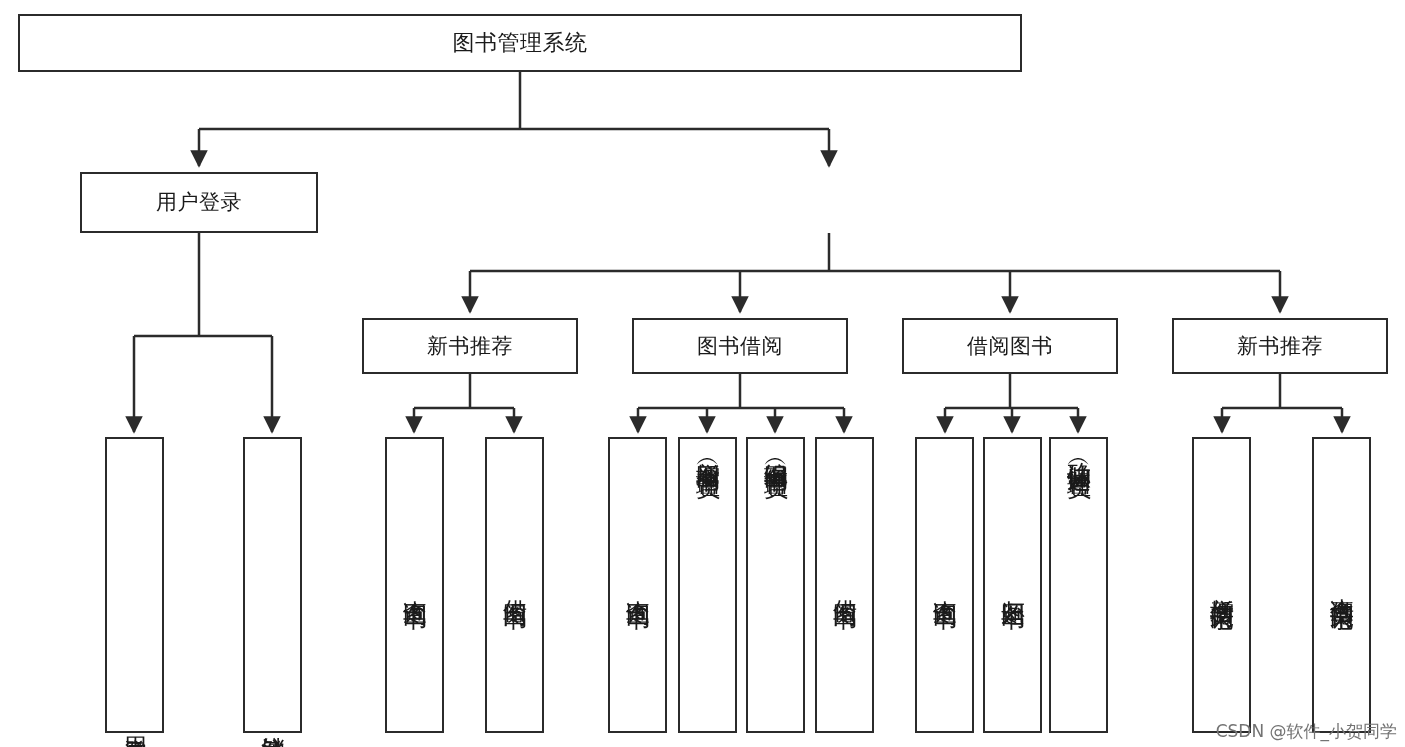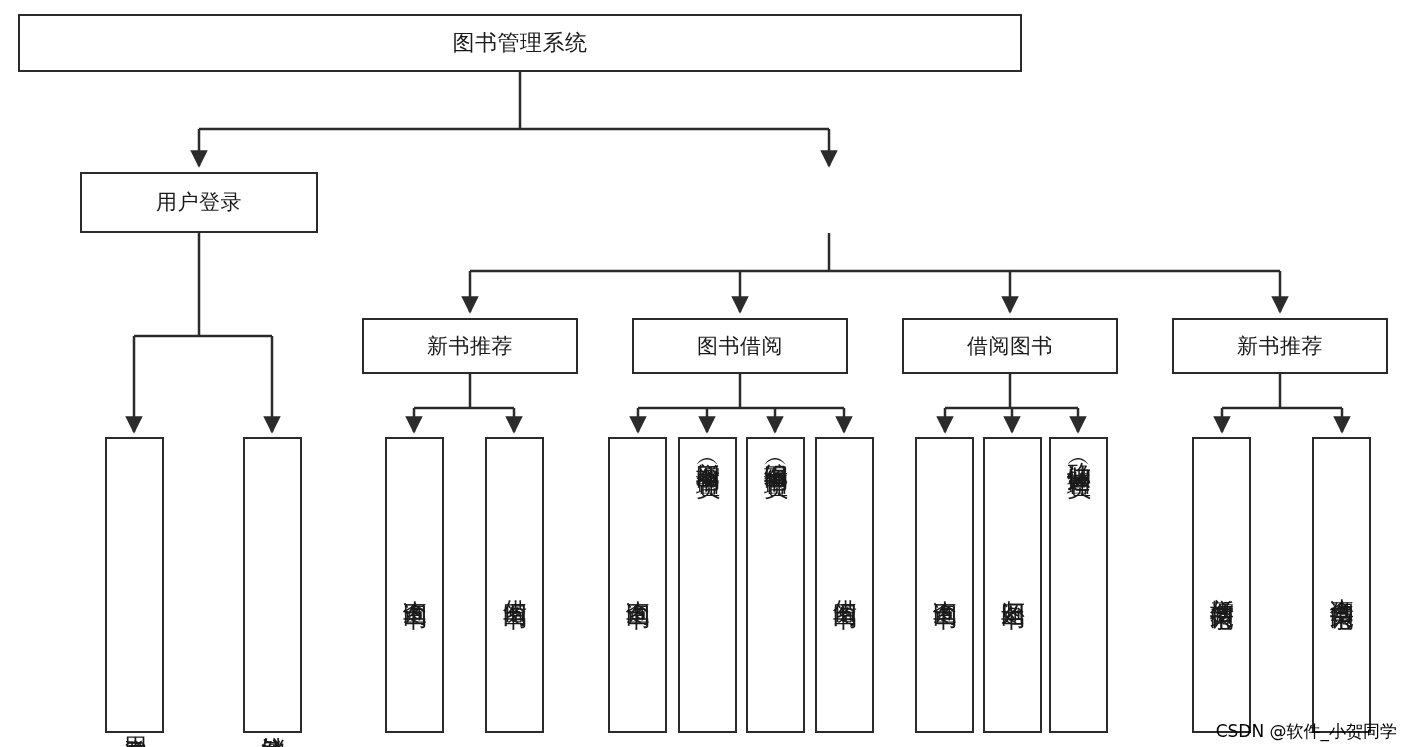--- a/index.html
+++ b/index.html
@@ -65,21 +65,21 @@
   }
   .node.v.midset {
     align-items: center;
     padding-top: 0;
   }
   .watermark {
     position: absolute;
     right: 8px;
     bottom: 4px;
     font-size: 17px;
-    color: #000000;
+    color: #737373;
     font-family: "DejaVu Sans", "Liberation Sans", sans-serif;
     white-space: nowrap;
   }
 </style>
 </head>
 <body>
 
 <div id="canvas">
 
   <svg class="wires" viewBox="0 0 1405 747">

